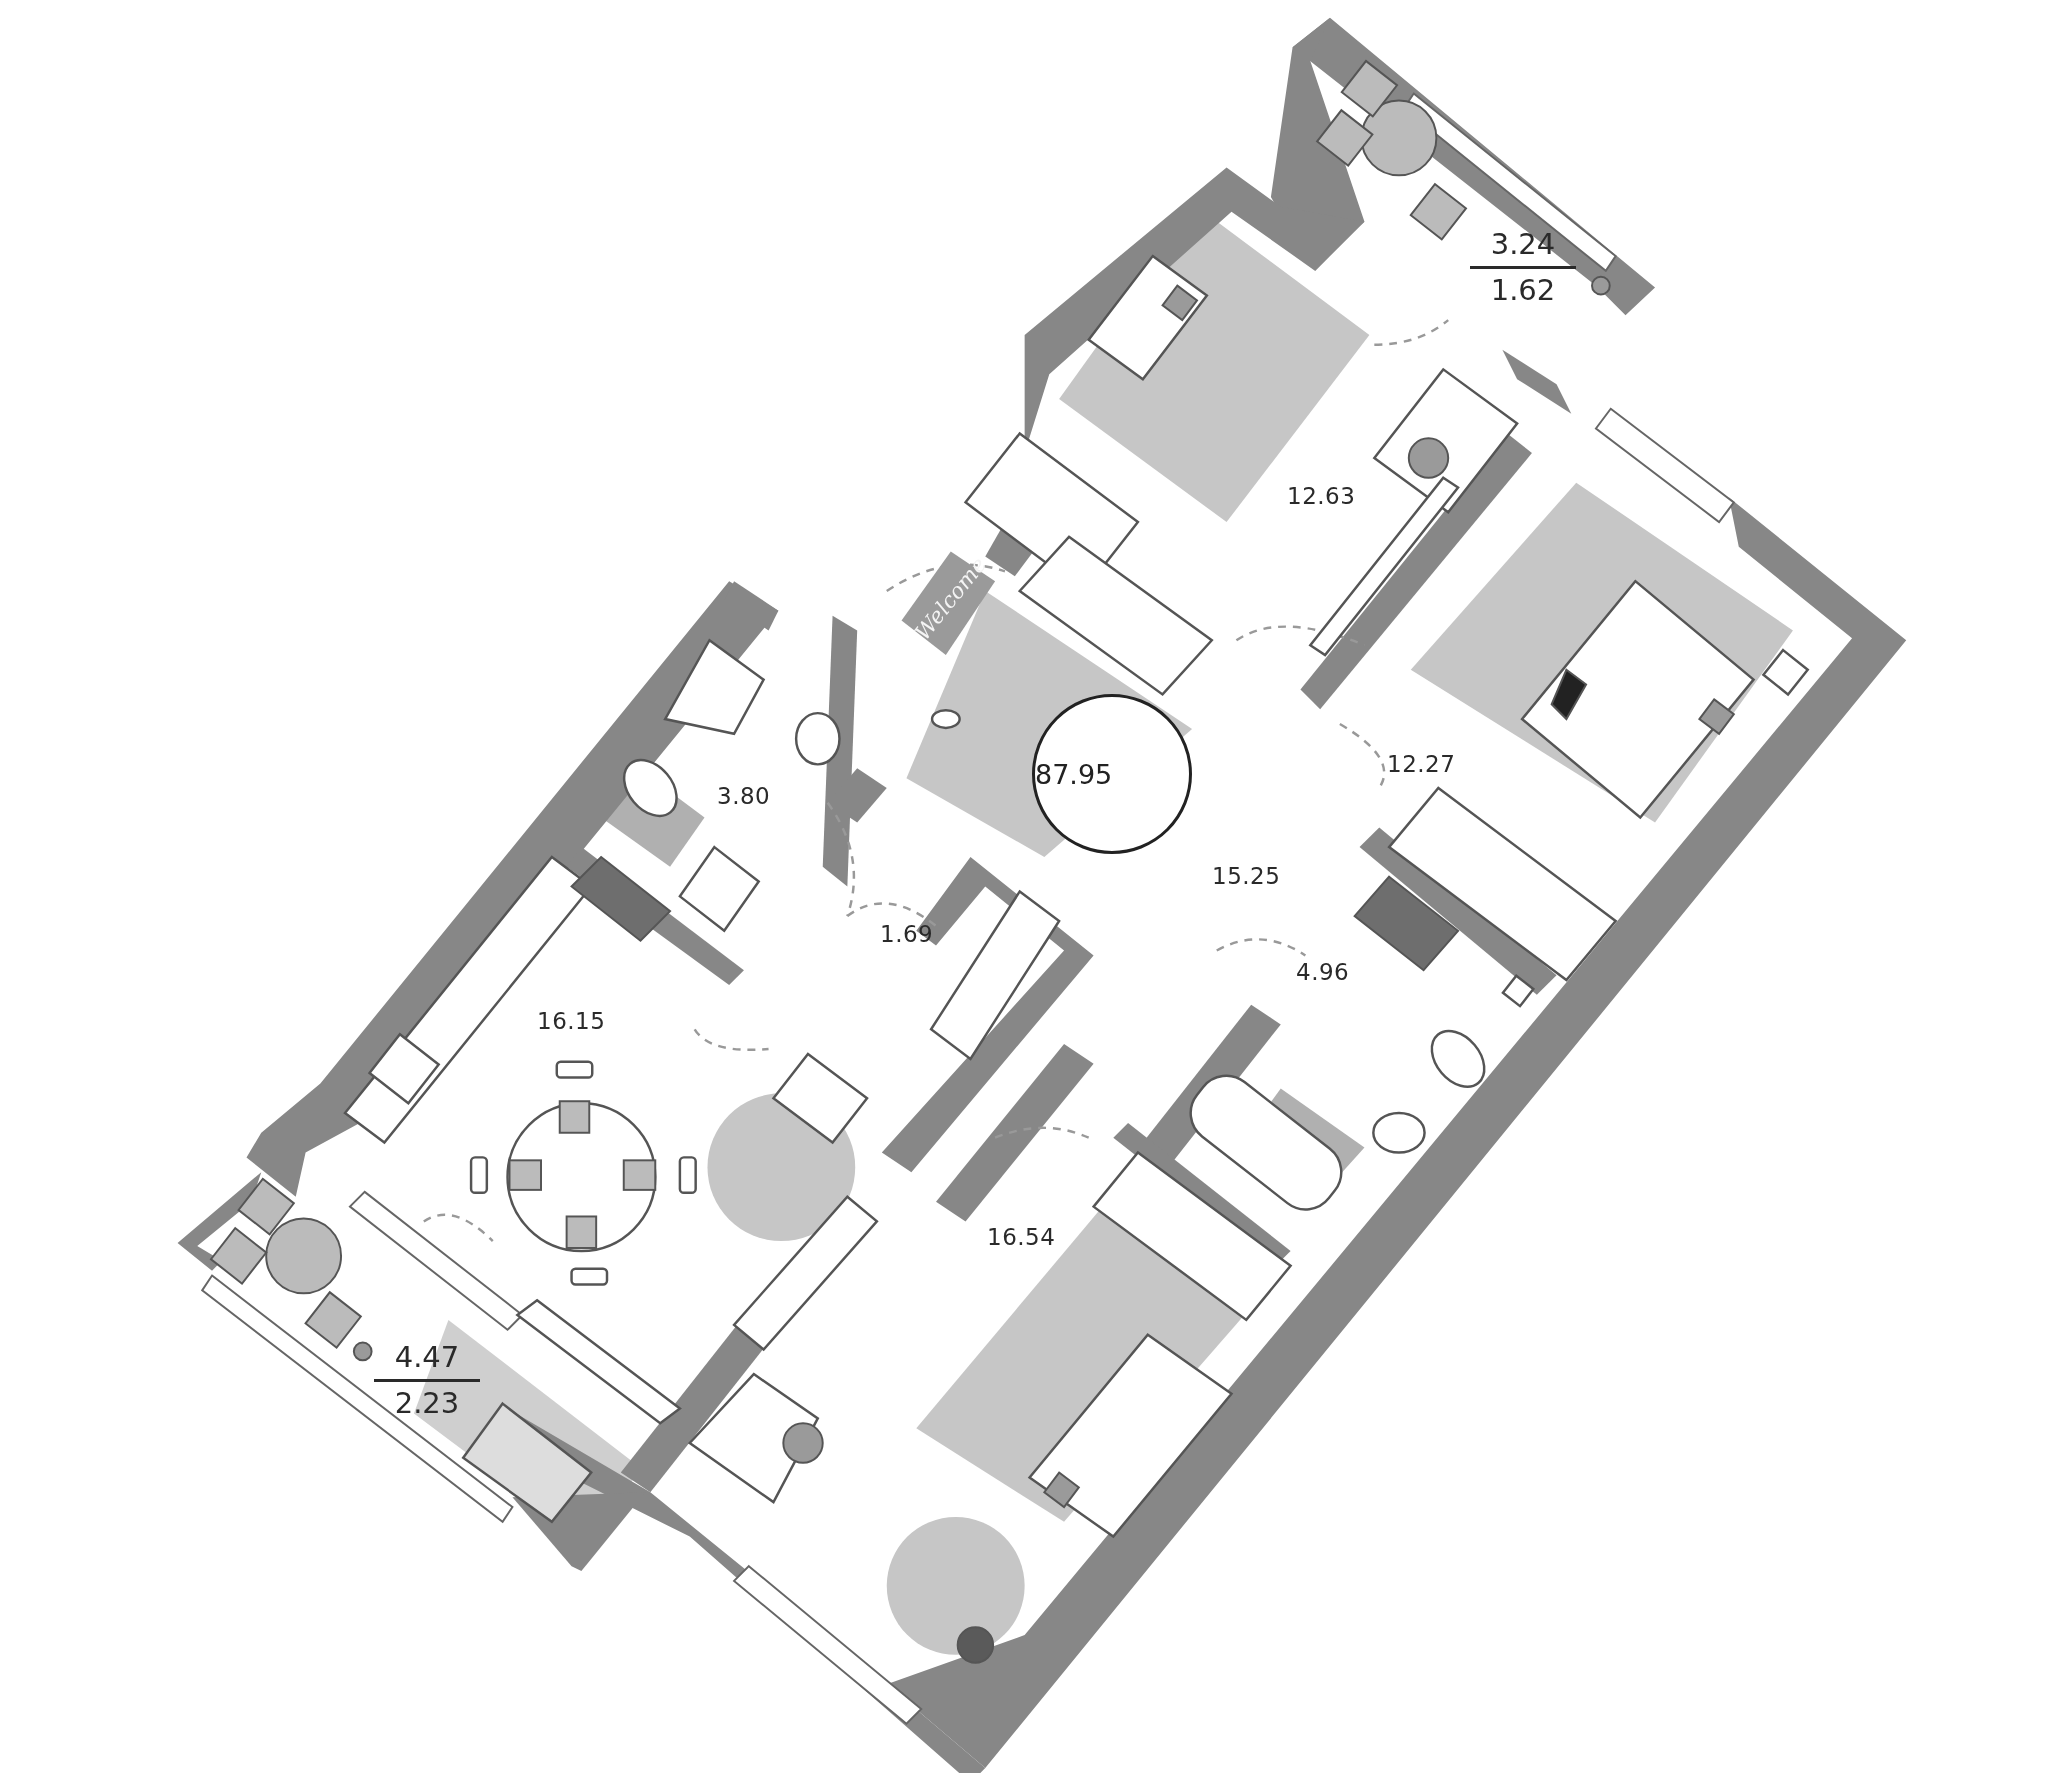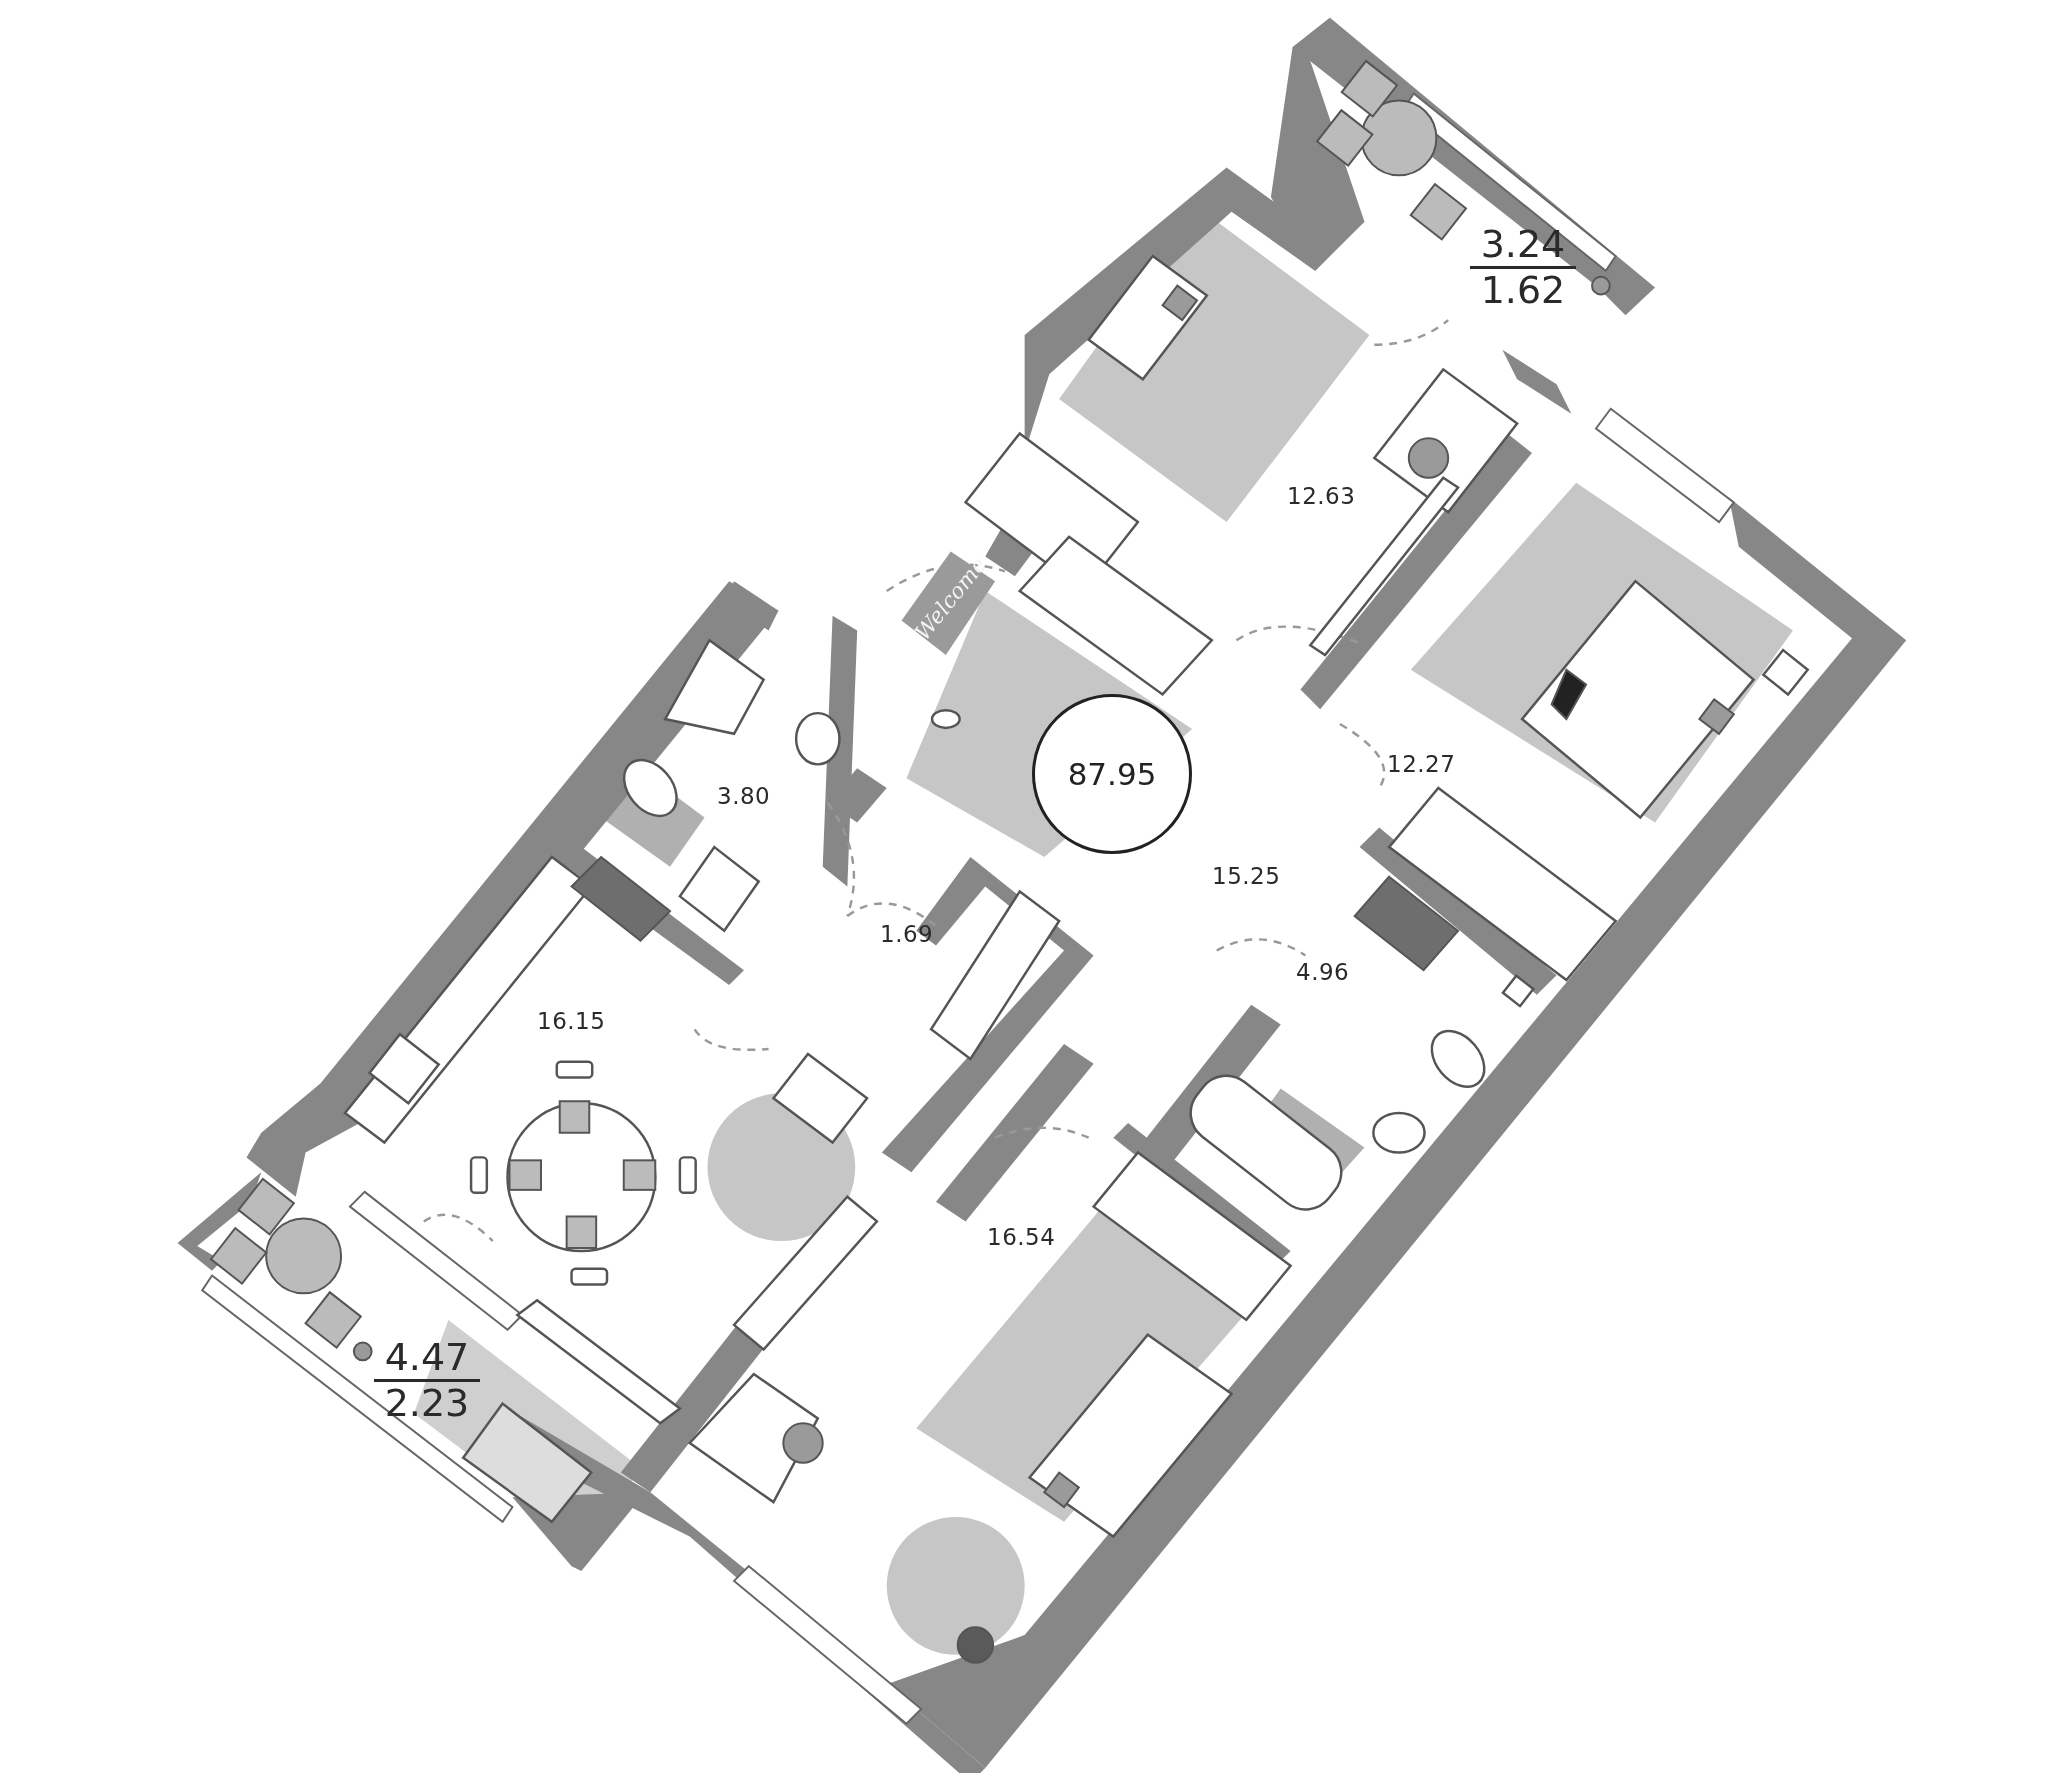--- a/index.html
+++ b/index.html
@@ -6,23 +6,23 @@
   body{width:2069px;height:1773px;overflow:hidden;position:relative;font-family:"DejaVu Sans","Liberation Sans",sans-serif;}
   svg{position:absolute;left:0;top:0;}
   .wall{fill:#878787;}
   .rug{fill:#c6c6c6;}
   .rug-dark{fill:#b0b0b0;}
   .win{fill:#fff;stroke:#666;stroke-width:2;}
   .door-arc{fill:none;stroke:#999;stroke-width:2.5;stroke-dasharray:8 7;}
   .furn{fill:#fff;stroke:#555;stroke-width:2.5;}
   .furn-grey{fill:#9a9a9a;stroke:#555;stroke-width:2;}
   .label{position:absolute;font-family:"DejaVu Sans","Liberation Sans",sans-serif;font-size:23px;color:#2a2a2a;white-space:nowrap;letter-spacing:0.5px;}
-  .frac{position:absolute;font-family:"DejaVu Sans","Liberation Sans",sans-serif;font-size:38px;color:#2a2a2a;text-align:center;line-height:39px;}
+  .frac{position:absolute;font-family:"DejaVu Sans","Liberation Sans",sans-serif;font-size:29px;color:#2a2a2a;text-align:center;line-height:39px;}
   .frac .bar{height:3px;background:#2a2a2a;margin:2px 0;}
-  .total-circle{position:absolute;border:3px solid #222;border-radius:50%;background:#fff;display:flex;align-items:center;justify-content:center;font-size:31px;color:#222;}
+  .total-circle{position:absolute;border:3px solid #222;border-radius:50%;background:#fff;display:flex;align-items:center;font-size:27px;color:#222;}
   .welcome{position:absolute;font-family:"DejaVu Serif","Liberation Serif",serif;font-style:italic;font-size:21.7px;color:#f4f4f4;transform:rotate(-51deg);white-space:nowrap;}
 </style>
 </head>
 <body>
 
 <svg width="2069" height="1773" viewBox="0 0 2100 1800">
 
   <polygon class="rug" points="1000,600 1210,740 1060,870 920,790"></polygon>
   <polygon class="rug" points="1215,210 1390,340 1245,530 1075,405"></polygon>
   <polygon class="rug" points="1600,490 1820,640 1680,835 1432,680"></polygon>

